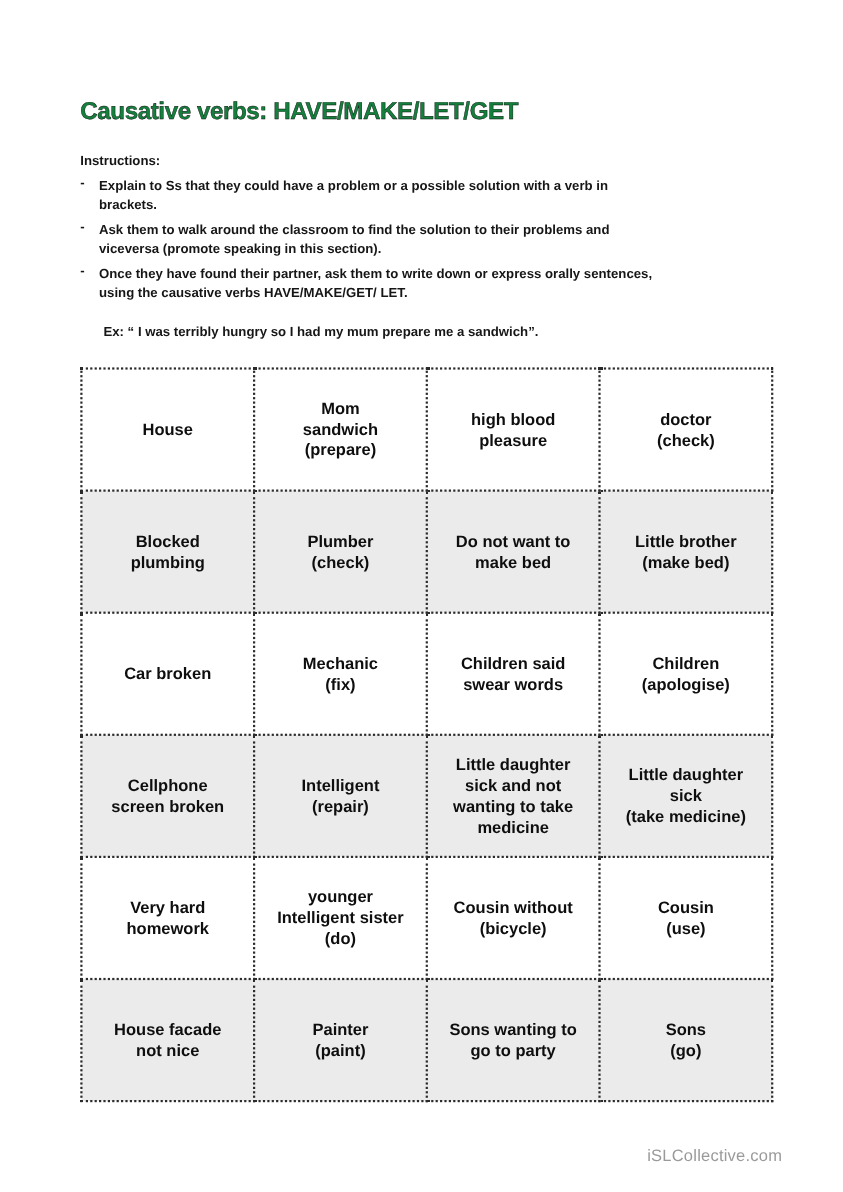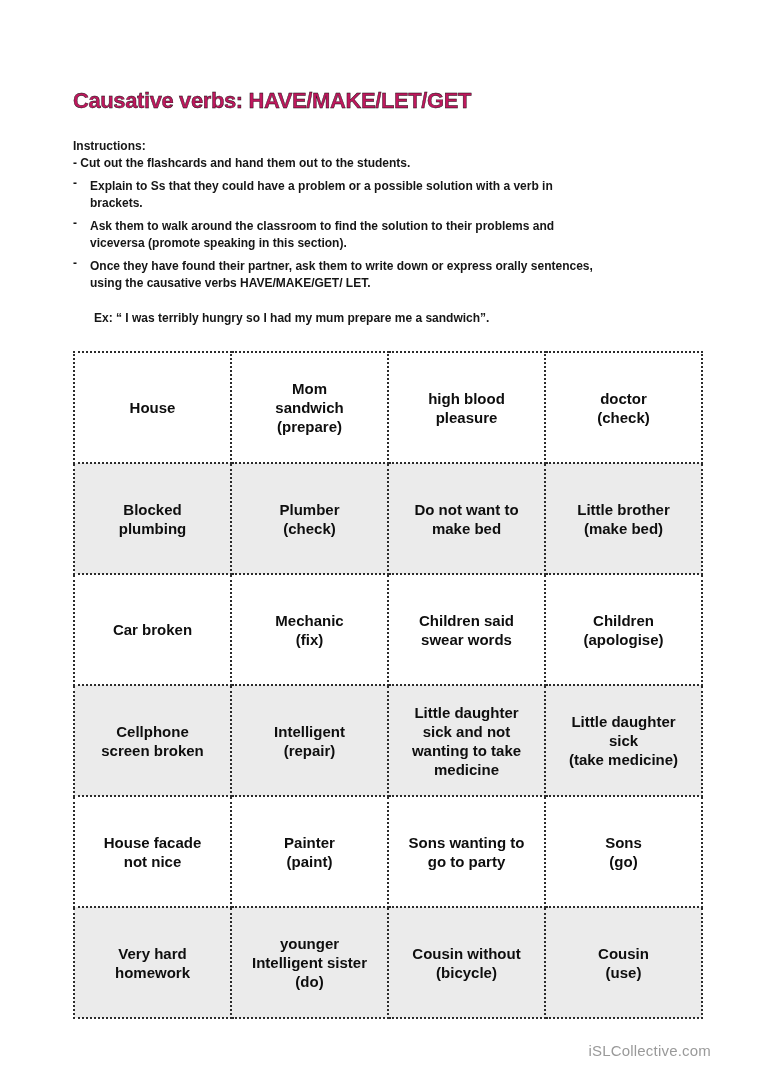--- a/index.html
+++ b/index.html
@@ -18,21 +18,21 @@
   .content {
     position: absolute;
     left: 73px;
     top: 88px;
     width: 634px;
   }
   .page-title {
     font-size: 22px;
     font-weight: bold;
     letter-spacing: -0.4px;
-    color: #be185d;
+    color: #15803d;
     margin: 0 0 24px 0;
     -webkit-text-stroke: 0.4px #0a0a0a;
   }
   .instructions {
     font-size: 12px;
     font-weight: bold;
     line-height: 17px;
     color: #161616;
   }
   .instr-heading, .instr-line1 {
@@ -93,21 +93,20 @@
 </style>
 </head>
 <body>
 
 <div class="content">
 
   <h1 class="page-title">Causative verbs: HAVE/MAKE/LET/GET</h1>
 
   <div class="instructions">
     <div class="instr-heading">Instructions:</div>
-    <div class="instr-line1">- Cut out the flashcards and hand them out to the students.</div>
 
     <div class="bullet-item">
       <span class="bullet-marker">-</span>
       <span class="bullet-text">Explain to Ss that they could have a problem or a possible solution with a verb in
 brackets.</span>
     </div>
 
     <div class="bullet-item">
       <span class="bullet-marker">-</span>
       <span class="bullet-text">Ask them to walk around the classroom to find the solution to their problems and
@@ -161,38 +160,38 @@
 (repair)</td>
         <td>Little daughter
 sick and not
 wanting to take
 medicine</td>
         <td>Little daughter
 sick
 (take medicine)</td>
       </tr>
       <tr>
-        <td>House facade
-not nice</td>
-        <td>Painter
-(paint)</td>
-        <td>Sons wanting to
-go to party</td>
-        <td>Sons
-(go)</td>
-      </tr>
-      <tr>
         <td>Very hard
 homework</td>
         <td>younger
 Intelligent sister
 (do)</td>
         <td>Cousin without
 (bicycle)</td>
         <td>Cousin
 (use)</td>
       </tr>
+      <tr>
+        <td>House facade
+not nice</td>
+        <td>Painter
+(paint)</td>
+        <td>Sons wanting to
+go to party</td>
+        <td>Sons
+(go)</td>
+      </tr>
     </tbody>
   </table>
 
 </div>
 
 <div class="footer-watermark">iSLCollective.com</div>
 
 </body></html>

